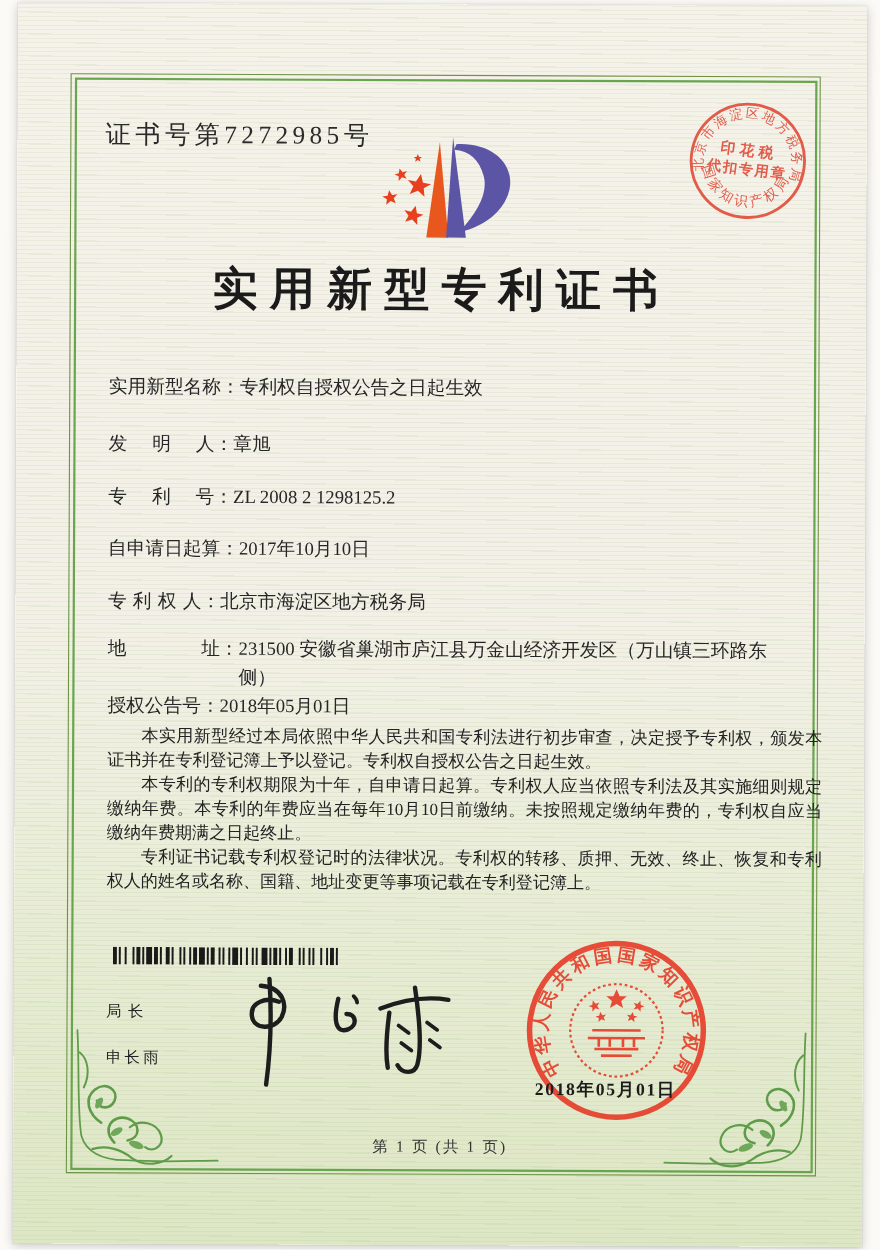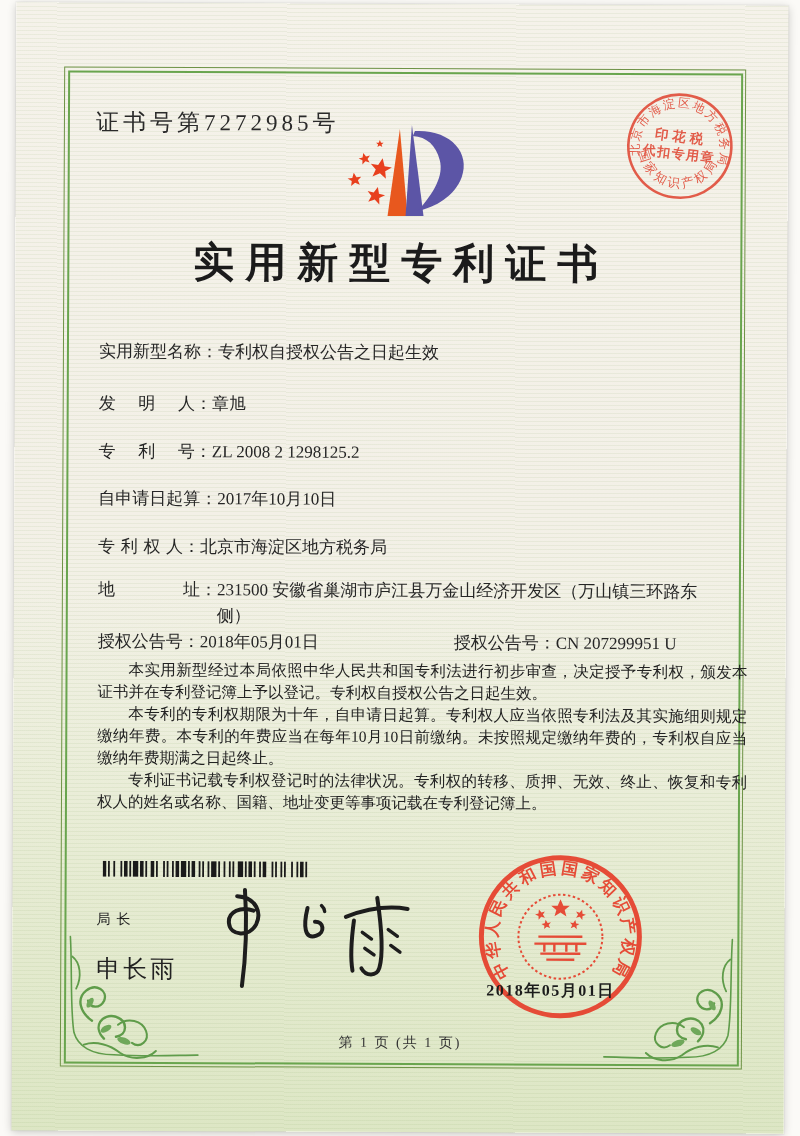--- a/index.html
+++ b/index.html
@@ -41,21 +41,21 @@
   .fvalue{display:inline;}
   .addr-value{display:inline-block;width:512px;vertical-align:top;}
   .grant-col2{position:absolute;left:356px;top:0;}
   .paras{
     position:absolute;left:84px;top:656px;width:650px;
     font-size:15.5px;line-height:22px;color:#222;text-align:justify;
   }
   .paras p{margin:0;text-indent:2em;}
   .barcode{position:absolute;left:90px;top:858px;width:208px;height:16px;}
   .signer-title{position:absolute;left:84px;top:908px;font-size:14px;letter-spacing:6px;color:#222;}
-  .signer-name{position:absolute;left:84px;top:950px;font-size:24px;letter-spacing:3px;color:#222;}
+  .signer-name{position:absolute;left:84px;top:950px;font-size:14px;letter-spacing:3px;color:#222;}
   .signature{position:absolute;left:200px;top:874px;width:214px;height:116px;transform:rotate(-2deg);}
   .seal{position:absolute;left:462px;top:846px;width:172px;height:172px;opacity:.93;}
   .seal-date{
     position:absolute;left:474px;top:976px;font-size:16px;font-weight:600;
     letter-spacing:1.5px;color:#1c1c1c;
   }
   .tax-stamp{position:absolute;left:609px;top:86px;width:110px;height:110px;transform:rotate(7deg);opacity:.88;}
   .footer{
     position:absolute;left:48px;top:1030px;width:680px;text-align:center;
     font-size:14px;letter-spacing:2px;color:#333;
@@ -125,21 +125,20 @@
     <span class="flabel">自申请日起算：</span><span class="fvalue">2017年10月10日</span>
   </div>
   <div class="field-row" style="top:531px">
     <span class="flabel">专 利 权 人：</span><span class="fvalue">北京市海淀区地方税务局</span>
   </div>
   <div class="field-row" style="top:574px">
     <span class="flabel">地　　　　址：</span><span class="fvalue addr-value">231500 安徽省巢湖市庐江县万金山经济开发区（万山镇三环路东侧）</span>
   </div>
   <div class="field-row" style="top:626px">
     <span class="flabel">授权公告号：</span><span class="fvalue">2018年05月01日</span>
-    <span class="grant-col2"><span>授权公告号：</span><span>CN 207299951 U</span></span>
   </div>
 
   <div class="paras">
     <p>本实用新型经过本局依照中华人民共和国专利法进行初步审查，决定授予专利权，颁发本证书并在专利登记簿上予以登记。专利权自授权公告之日起生效。</p>
     <p>本专利的专利权期限为十年，自申请日起算。专利权人应当依照专利法及其实施细则规定缴纳年费。本专利的年费应当在每年10月10日前缴纳。未按照规定缴纳年费的，专利权自应当缴纳年费期满之日起终止。</p>
     <p>专利证书记载专利权登记时的法律状况。专利权的转移、质押、无效、终止、恢复和专利权人的姓名或名称、国籍、地址变更等事项记载在专利登记簿上。</p>
   </div>
 
   <svg id="barcode-svg" class="barcode" preserveAspectRatio="none" viewBox="0 0 117 16">
       <rect x="0" y="0" width="2" height="16" fill="#1a1a1a"></rect>

